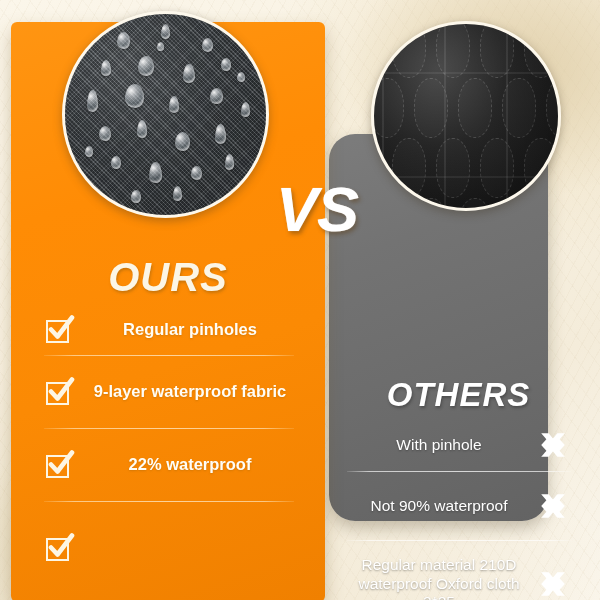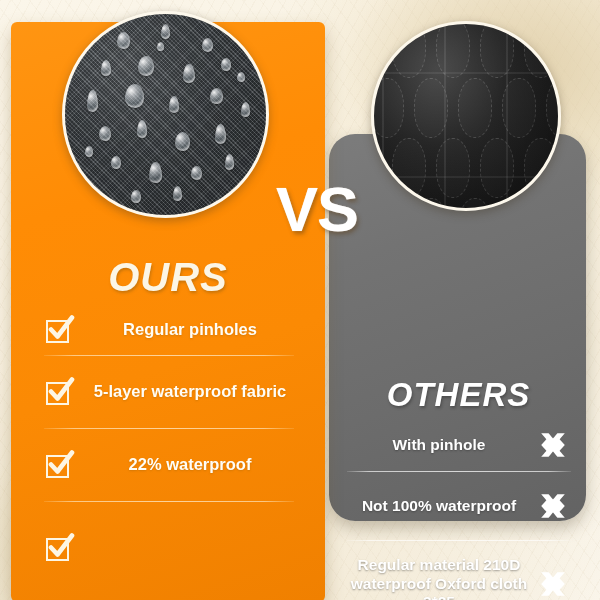--- a/index.html
+++ b/index.html
@@ -49,21 +49,21 @@
   }
 
   
   .panel {
     position: absolute;
     box-sizing: border-box;
   }
   .panel-others {
     left: 329px;
     top: 134px;
-    width: 257px;
+    width: 219px;
     height: 387px;
     border-radius: 26px;
     background: linear-gradient(160deg, #7c7c7c 0%, #737373 28%, #6c6c6c 62%, #636363 100%);
     box-shadow: 0 7px 16px rgba(90,78,52,0.32);
     z-index: 2;
   }
   .panel-ours {
     left: 11px;
     top: 22px;
     width: 314px;
@@ -147,20 +147,21 @@
 
   
   .vs {
     position: absolute;
     left: 276px;
     top: 178px;
     z-index: 8;
     font-family: "Liberation Sans", sans-serif;
     font-size: 63px;
     font-weight: bold;
+    font-style: italic;
     color: #ffffff;
     letter-spacing: -1px;
     text-shadow: 2px 3px 4px rgba(90,60,20,0.45), 0 0 1px rgba(255,255,255,0.8);
     line-height: 1;
   }
 
   
   .title {
     position: absolute;
     font-weight: bold;
@@ -228,21 +229,21 @@
   .row-others {
     display: flex;
     align-items: center;
     box-sizing: border-box;
   }
   .row-others .label {
     flex: 1;
     text-align: center;
     color: #ffffff;
     font-size: 15.5px;
-    font-weight: bold;
+    font-weight: normal;
     line-height: 1.2;
     text-shadow: 0 1px 2px rgba(30,30,30,0.4);
     padding-left: 4px;
   }
   .sep-others {
     height: 1px;
     margin: 0 6px;
     background: linear-gradient(90deg, rgba(255,255,255,0.12) 0%, rgba(255,255,255,0.66) 10%, rgba(255,255,255,0.74) 50%, rgba(255,255,255,0.66) 90%, rgba(255,255,255,0.12) 100%);
   }
 
@@ -300,21 +301,21 @@
         <div class="icon-x">
           <svg width="28" height="28" viewBox="0 0 28 28" aria-hidden="true">
             <path fill="#ffffff" d="M2.2 2.2 H9.6 Q14 7.4 14 7.4 Q14 7.4 18.4 2.2 H25.8 Q20.6 8.2 20.6 8.2 Q20.6 8.2 25.8 14 Q20.6 19.8 20.6 19.8 Q20.6 19.8 25.8 25.8 H18.4 Q14 20.6 14 20.6 Q14 20.6 9.6 25.8 H2.2 Q7.4 19.8 7.4 19.8 Q7.4 19.8 2.2 14 Q7.4 8.2 7.4 8.2 Q7.4 8.2 2.2 2.2 Z"></path>
           </svg>
         </div>
       </div>
 
       <div class="sep-others"></div>
 
       <div class="row-others" style="height:68px;">
-        <div class="label">Not 100% waterproof</div>
+        <div class="label">Not 90% waterproof</div>
         <div class="icon-x">
           <svg width="28" height="28" viewBox="0 0 28 28" aria-hidden="true">
             <path fill="#ffffff" d="M2.2 2.2 H9.6 Q14 7.4 14 7.4 Q14 7.4 18.4 2.2 H25.8 Q20.6 8.2 20.6 8.2 Q20.6 8.2 25.8 14 Q20.6 19.8 20.6 19.8 Q20.6 19.8 25.8 25.8 H18.4 Q14 20.6 14 20.6 Q14 20.6 9.6 25.8 H2.2 Q7.4 19.8 7.4 19.8 Q7.4 19.8 2.2 14 Q7.4 8.2 7.4 8.2 Q7.4 8.2 2.2 2.2 Z"></path>
           </svg>
         </div>
       </div>
 
       <div class="sep-others"></div>
 
       <div class="row-others" style="height:86px;">
@@ -346,21 +347,21 @@
 
       <div class="sep-ours"></div>
 
       <div class="row-ours" style="height:72px;">
         <div class="icon-check">
           <div class="box"></div>
           <svg class="tick" viewBox="0 0 28 28" aria-hidden="true">
             <path d="M4 14.5 L10.5 21.5 L25 2.5" fill="none" stroke="#fdf6e4" stroke-width="4.6" stroke-linecap="round" stroke-linejoin="round"></path>
           </svg>
         </div>
-        <div class="label">5-layer waterproof fabric</div>
+        <div class="label">9-layer waterproof fabric</div>
       </div>
 
       <div class="sep-ours"></div>
 
       <div class="row-ours" style="height:72px;">
         <div class="icon-check">
           <div class="box"></div>
           <svg class="tick" viewBox="0 0 28 28" aria-hidden="true">
             <path d="M4 14.5 L10.5 21.5 L25 2.5" fill="none" stroke="#fdf6e4" stroke-width="4.6" stroke-linecap="round" stroke-linejoin="round"></path>
           </svg>

